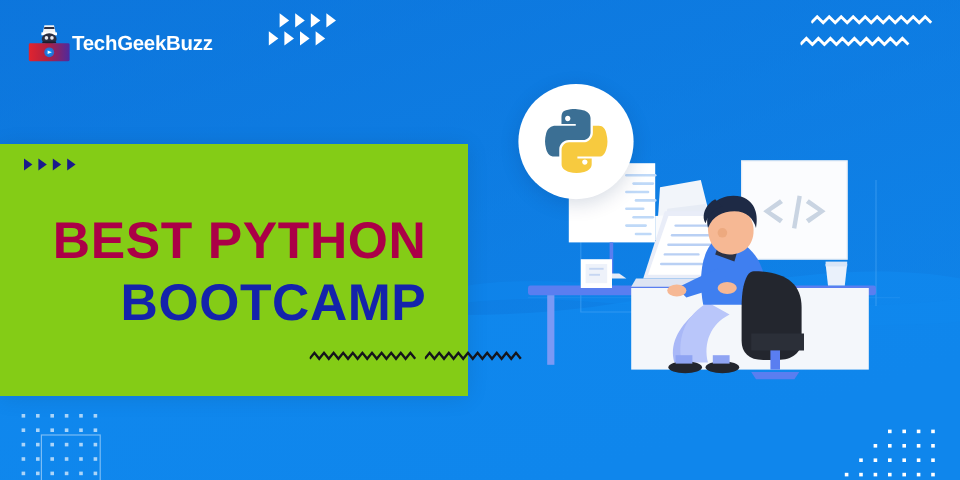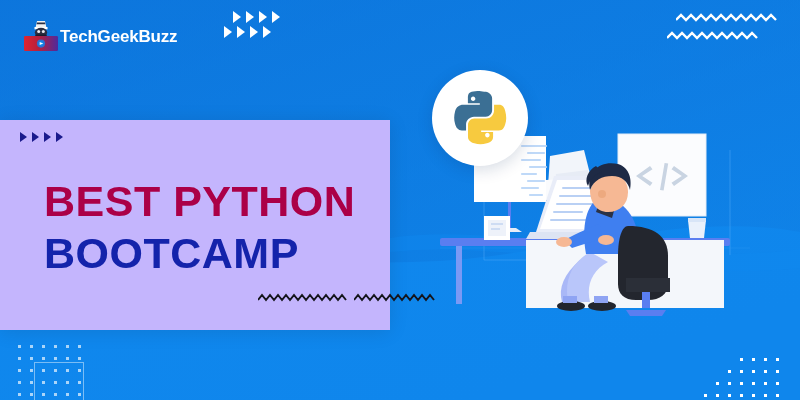--- a/index.html
+++ b/index.html
@@ -63,21 +63,21 @@
 
   
   .zig-top { position:absolute; left:676px; top:8px; z-index:20; }
   .zig-top .z2 { margin-top:-2px; margin-left:-9px; }
 
   
   .card {
     position:absolute;
     left:0; top:120px;
     width:390px; height:210px;
-    background:#c4b5fd;
+    background:#84cc16;
     z-index:25;
     box-shadow:0 2px 18px rgba(0,0,0,0.10);
   }
   .card-chevrons {
     position:absolute; left:20px; top:12px;
     display:flex; gap:5px;
   }
   .card-chevrons .chev {
     border-top-width:5px; border-bottom-width:5px; border-left-width:7px;
   }
@@ -86,21 +86,21 @@
     left:44px; top:60px;
     line-height:0.98;
   }
   .headline .line {
     font-size:43px;
     font-weight:bold;
     letter-spacing:0.5px;
     white-space:nowrap;
   }
   .headline .line1 { color:#ab0047; }
-  .headline .line2 { color:#1423ab; margin-top:10px; }
+  .headline .line2 { color:#1423ab; margin-top:10px;text-align:right; }
   .card-zigzag {
     position:absolute; left:258px; top:288px;
     z-index:26;
   }
   .card-zigzag .z2 { margin-top:-3px; margin-left:-8px; }
 
   
   .py-badge {
     position:absolute;
     left:432px; top:70px;

